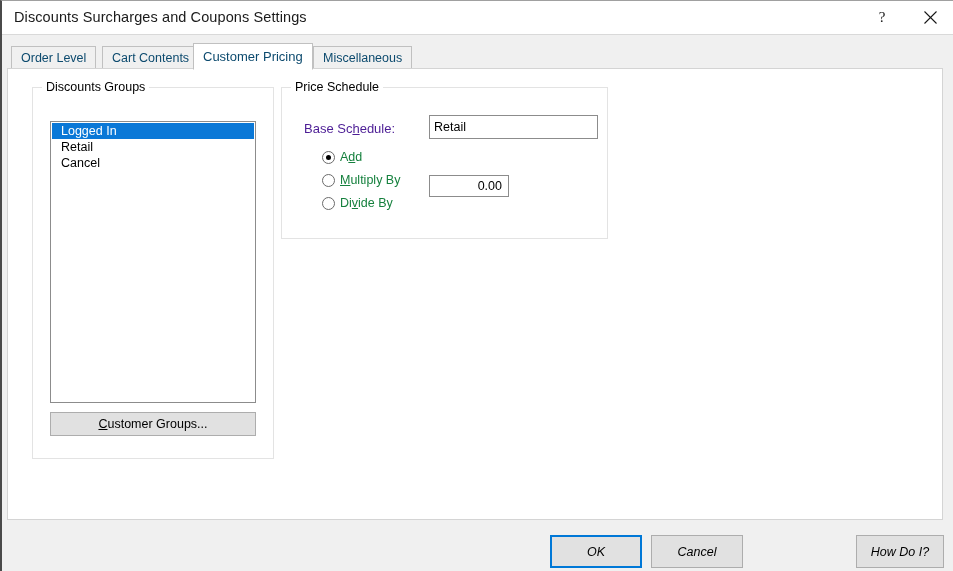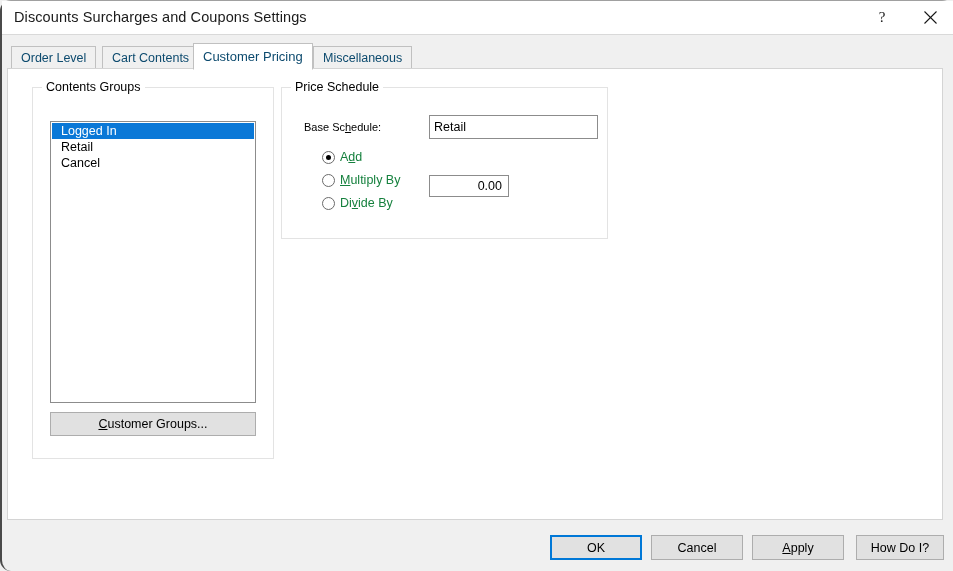--- a/index.html
+++ b/index.html
@@ -18,21 +18,20 @@
 
   .window {
     position: absolute;
     left: 0; top: 0;
     width: 953px;
     height: 571px;
     background: #f0f0f0;
     box-sizing: border-box;
     border-left: 2px solid #4a4a4a;
     border-top: 1px solid #a0a0a0;
-    border-radius: 11px;
   }
 
   
   .titlebar {
     position: absolute;
     left: 0; top: 0;
     right: 0;
     height: 33px;
     background: #ffffff;
     border-bottom: 1px solid #d9d9d9;
@@ -197,22 +196,22 @@
     position: absolute;
     left: 17px;
     top: 324px;
     width: 206px;
     height: 24px;
   }
 
   
   .field-label {
     position: absolute;
-    font-size: 11px;
-    color: #000000;
+    font-size: 13px;
+    color: #4c1d95;
     white-space: nowrap;
   }
   #lbl-base-schedule {
     left: 22px;
     top: 33px;
   }
   .textbox {
     position: absolute;
     background: #ffffff;
     border: 1px solid #8c8c8c;
@@ -272,22 +271,23 @@
   }
   #radio-add      { left: 40px; top: 63px; }
   #radio-multiply { left: 40px; top: 86px; }
   #radio-divide   { left: 40px; top: 109px; }
 
   u { text-decoration: underline; }
 
   
   .footer-btn {
     position: absolute;
-    height: 25px;
+    height: 33px;
     top: 534px;
+    font-style: italic;
   }
   #btn-ok      { left: 548px; width: 92px; }
   #btn-cancel  { left: 649px; width: 92px; }
   #btn-apply   { left: 750px; width: 92px; }
   #btn-howdoi  { left: 854px; width: 88px; }
 </style>
 </head>
 <body>
 
 <div class="window">
@@ -312,21 +312,21 @@
   <div class="tabstrip">
     <div class="tab" id="tab0" style="left:4px;">Order Level</div>
     <div class="tab" id="tab1" style="left:95px;text-align:center;">Cart Contents</div>
     <div class="tab active" id="tab2" style="left:186px;">Customer Pricing</div>
     <div class="tab" id="tab3" style="left:306px;">Miscellaneous</div>
   </div>
 
   <div class="tabpage">
 
     <div class="groupbox" id="gb-customer-groups">
-      <span class="gb-label">Contents Groups</span>
+      <span class="gb-label">Discounts Groups</span>
 
       <div class="listbox">
         <div class="listitem selected">Logged In</div>
         <div class="listitem">Retail</div>
         <div class="listitem">Cancel</div>
       </div>
 
       <button class="pushbtn" id="btn-customer-groups">
         <span><u>C</u><span>ustomer Groups...</span></span>
       </button>
@@ -360,21 +360,18 @@
   </div>
 
   <button class="pushbtn footer-btn default" id="btn-ok">
     <span>OK</span>
   </button>
 
   <button class="pushbtn footer-btn" id="btn-cancel">
     <span>Cancel</span>
   </button>
 
-  <button class="pushbtn footer-btn" id="btn-apply">
-    <span><u>A</u><span>pply</span></span>
-  </button>
 
   <button class="pushbtn footer-btn" id="btn-howdoi">
     <span>How Do I?</span>
   </button>
 
 </div>
 
 </body></html>

